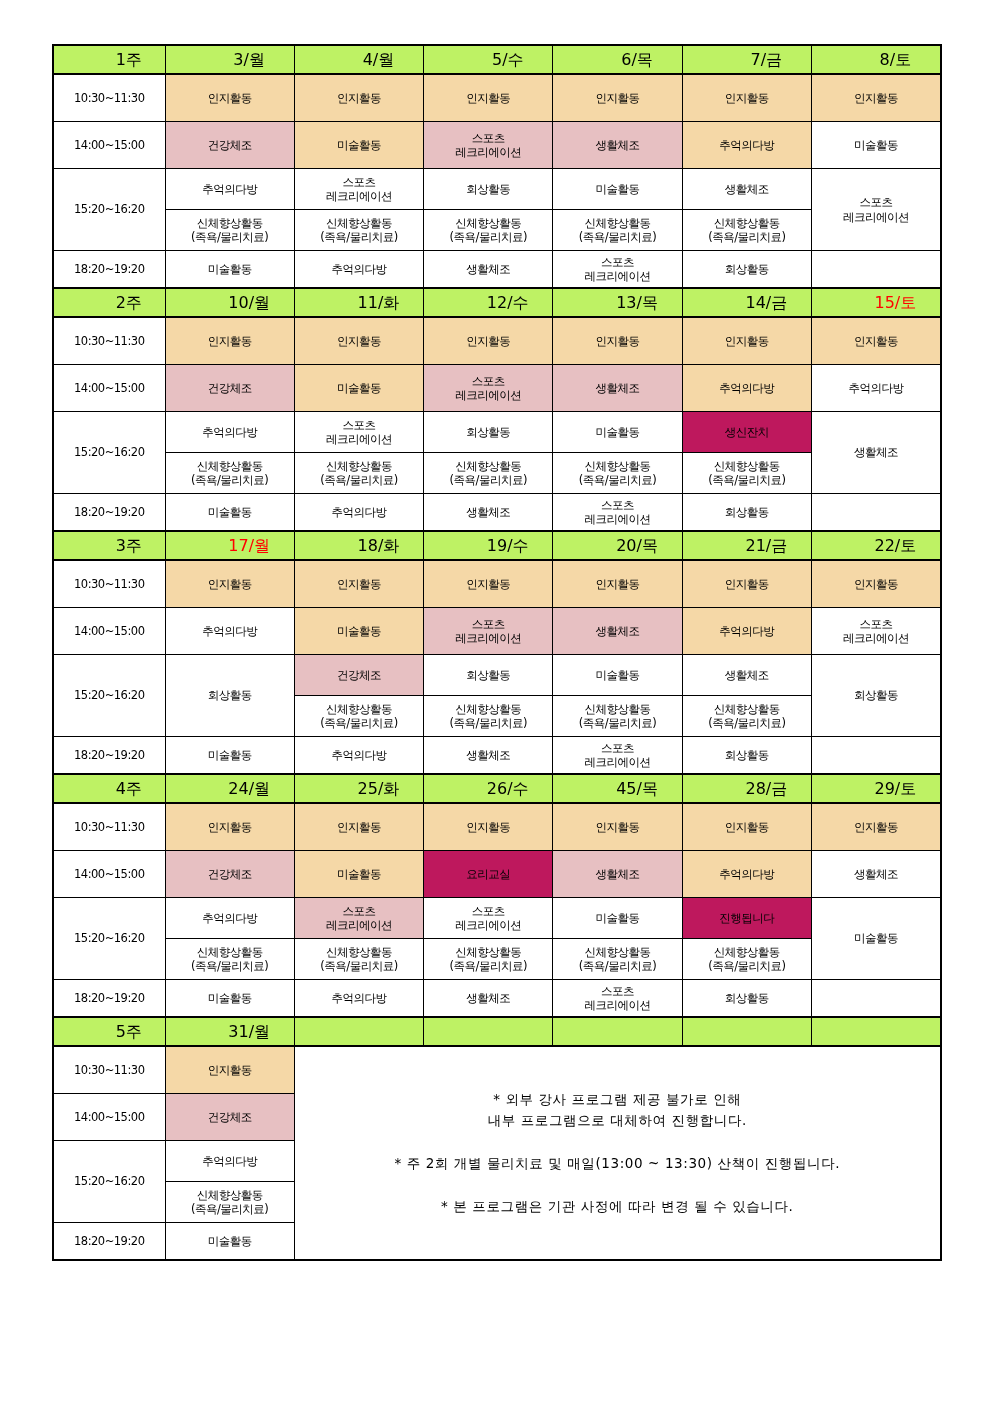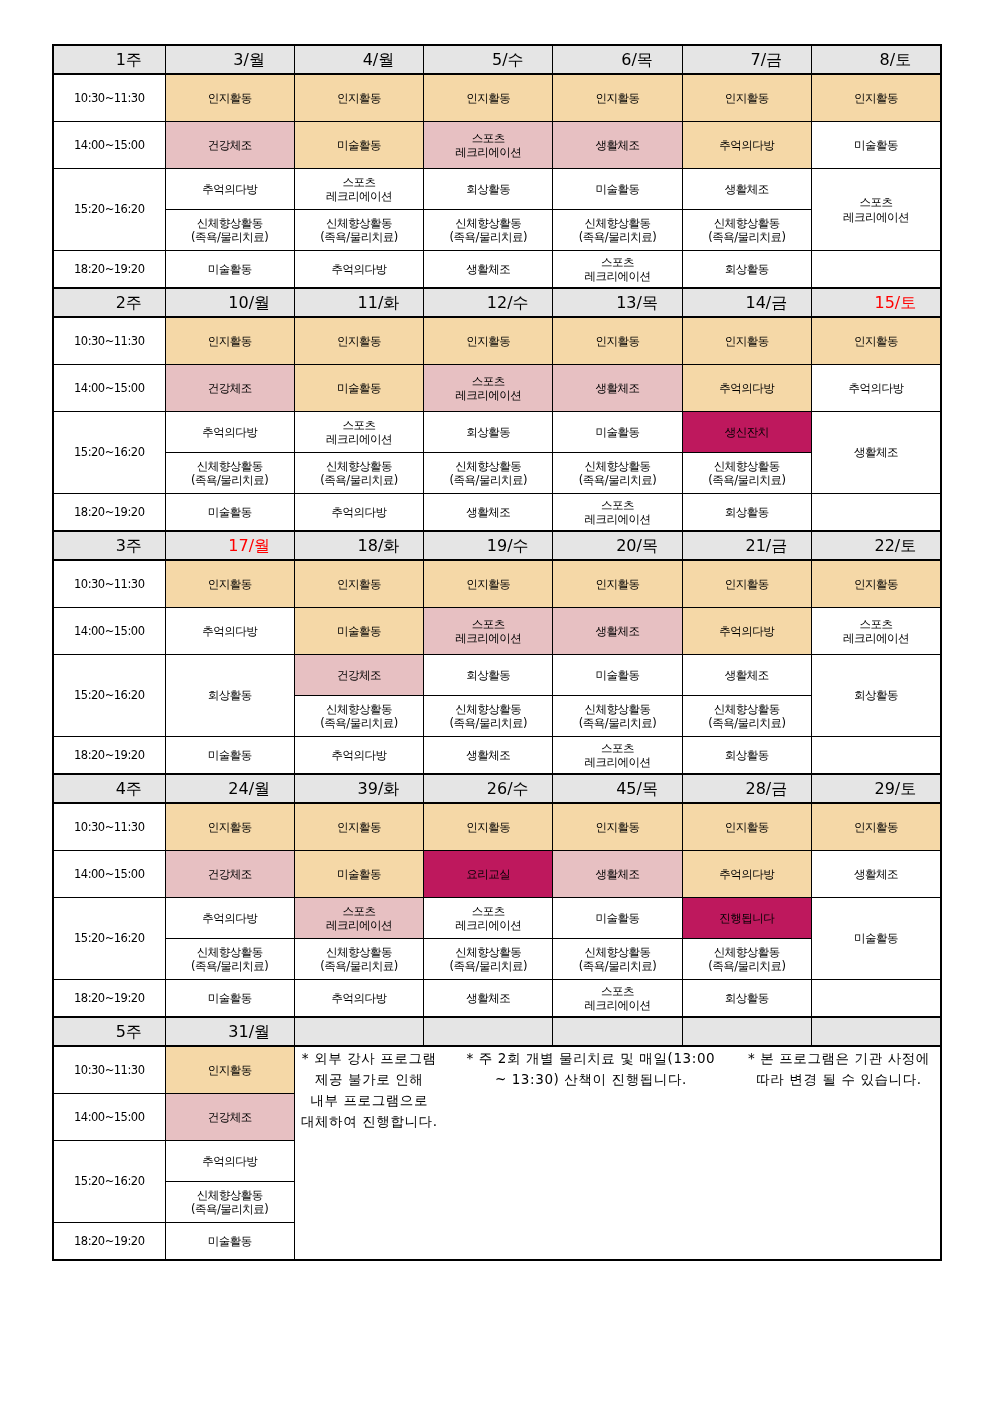--- a/index.html
+++ b/index.html
@@ -75,21 +75,21 @@
     line-height: 1.25;
     letter-spacing: -0.5px;
     padding: 1px 1px;
     word-break: keep-all;
   }
   col.c-time { width: 112px; }
   col.c-day  { width: 129.3px; }
 
   
   tr.week-head td {
-    background: #e5e5e5;
+    background: #bef264;
     font-size: 16px;
     font-weight: normal;
     height: 25px;
     letter-spacing: 0px;
     padding-left: 40px;
   }
   tr.week-head td.holiday { color: #ff0000; margin-top: 8px; }
 
   td.timecell {
     font-size: 12px;
@@ -118,21 +118,21 @@
 
   
   td.notes {
     text-align: center;
     vertical-align: middle;
     padding: 6px 10px;
     background: #ffffff;
   }
   .notes-inner {
     display: flex;
-    flex-direction: row;
+    flex-direction: column;
     justify-content: center;
     gap: 22px;
     height: 100%;
   }
   .note-line {
     font-size: 13.5px;
     letter-spacing: 0.6px;
     line-height: 1.55;
     white-space: pre-line;
   }
@@ -377,21 +377,21 @@
           <td class="fill-white">
             <span class="two-line">스포츠</span>
             <span class="two-line">레크리에이션</span>
           </td>
           <td class="fill-white">회상활동</td>
           <td class="fill-white"></td>
         </tr>
         <tr class="week-head">
           <td>4주</td>
           <td class="">24/월</td>
-          <td class="">39/화</td>
+          <td class="">25/화</td>
           <td class="">26/수</td>
           <td class="">45/목</td>
           <td class="">28/금</td>
           <td class="">29/토</td>
         </tr>
         <tr class="r-morning">
           <td class="timecell">10:30~11:30</td>
           <td class="fill-tan">인지활동</td>
           <td class="fill-tan">인지활동</td>
           <td class="fill-tan">인지활동</td>

